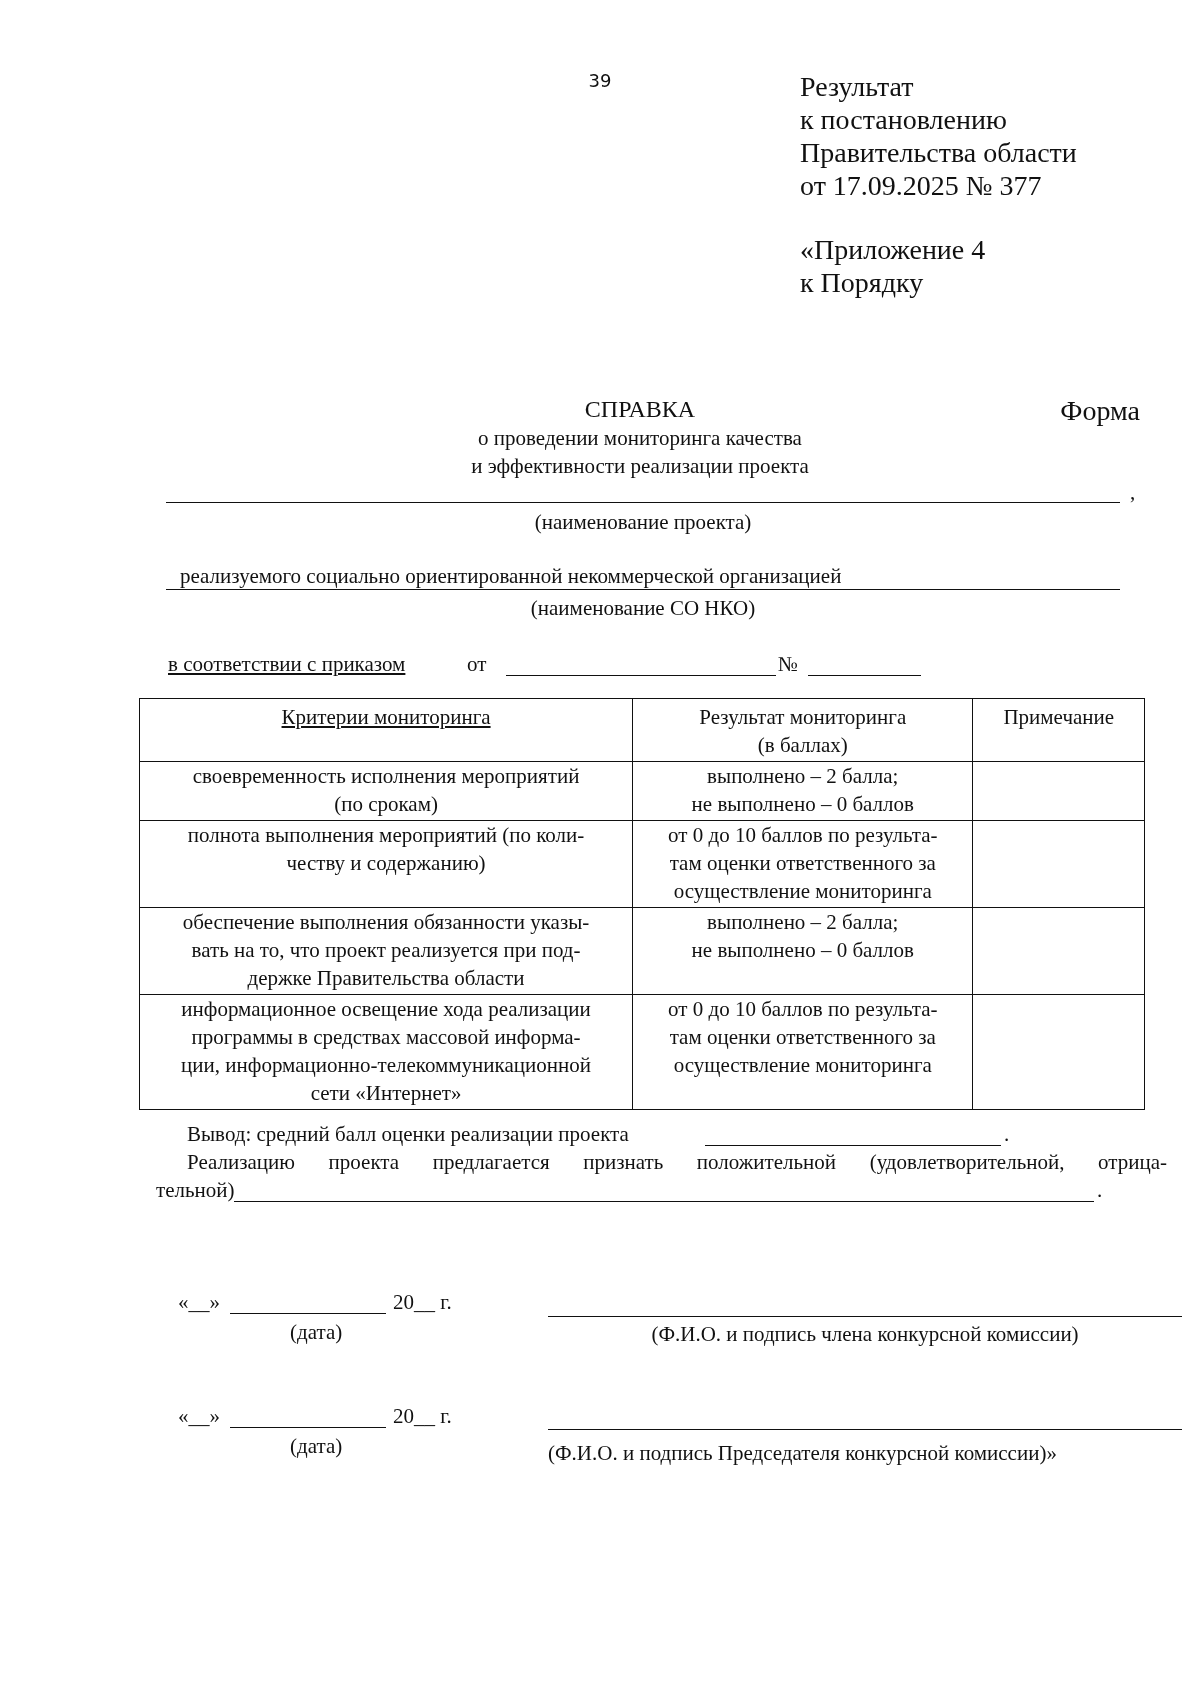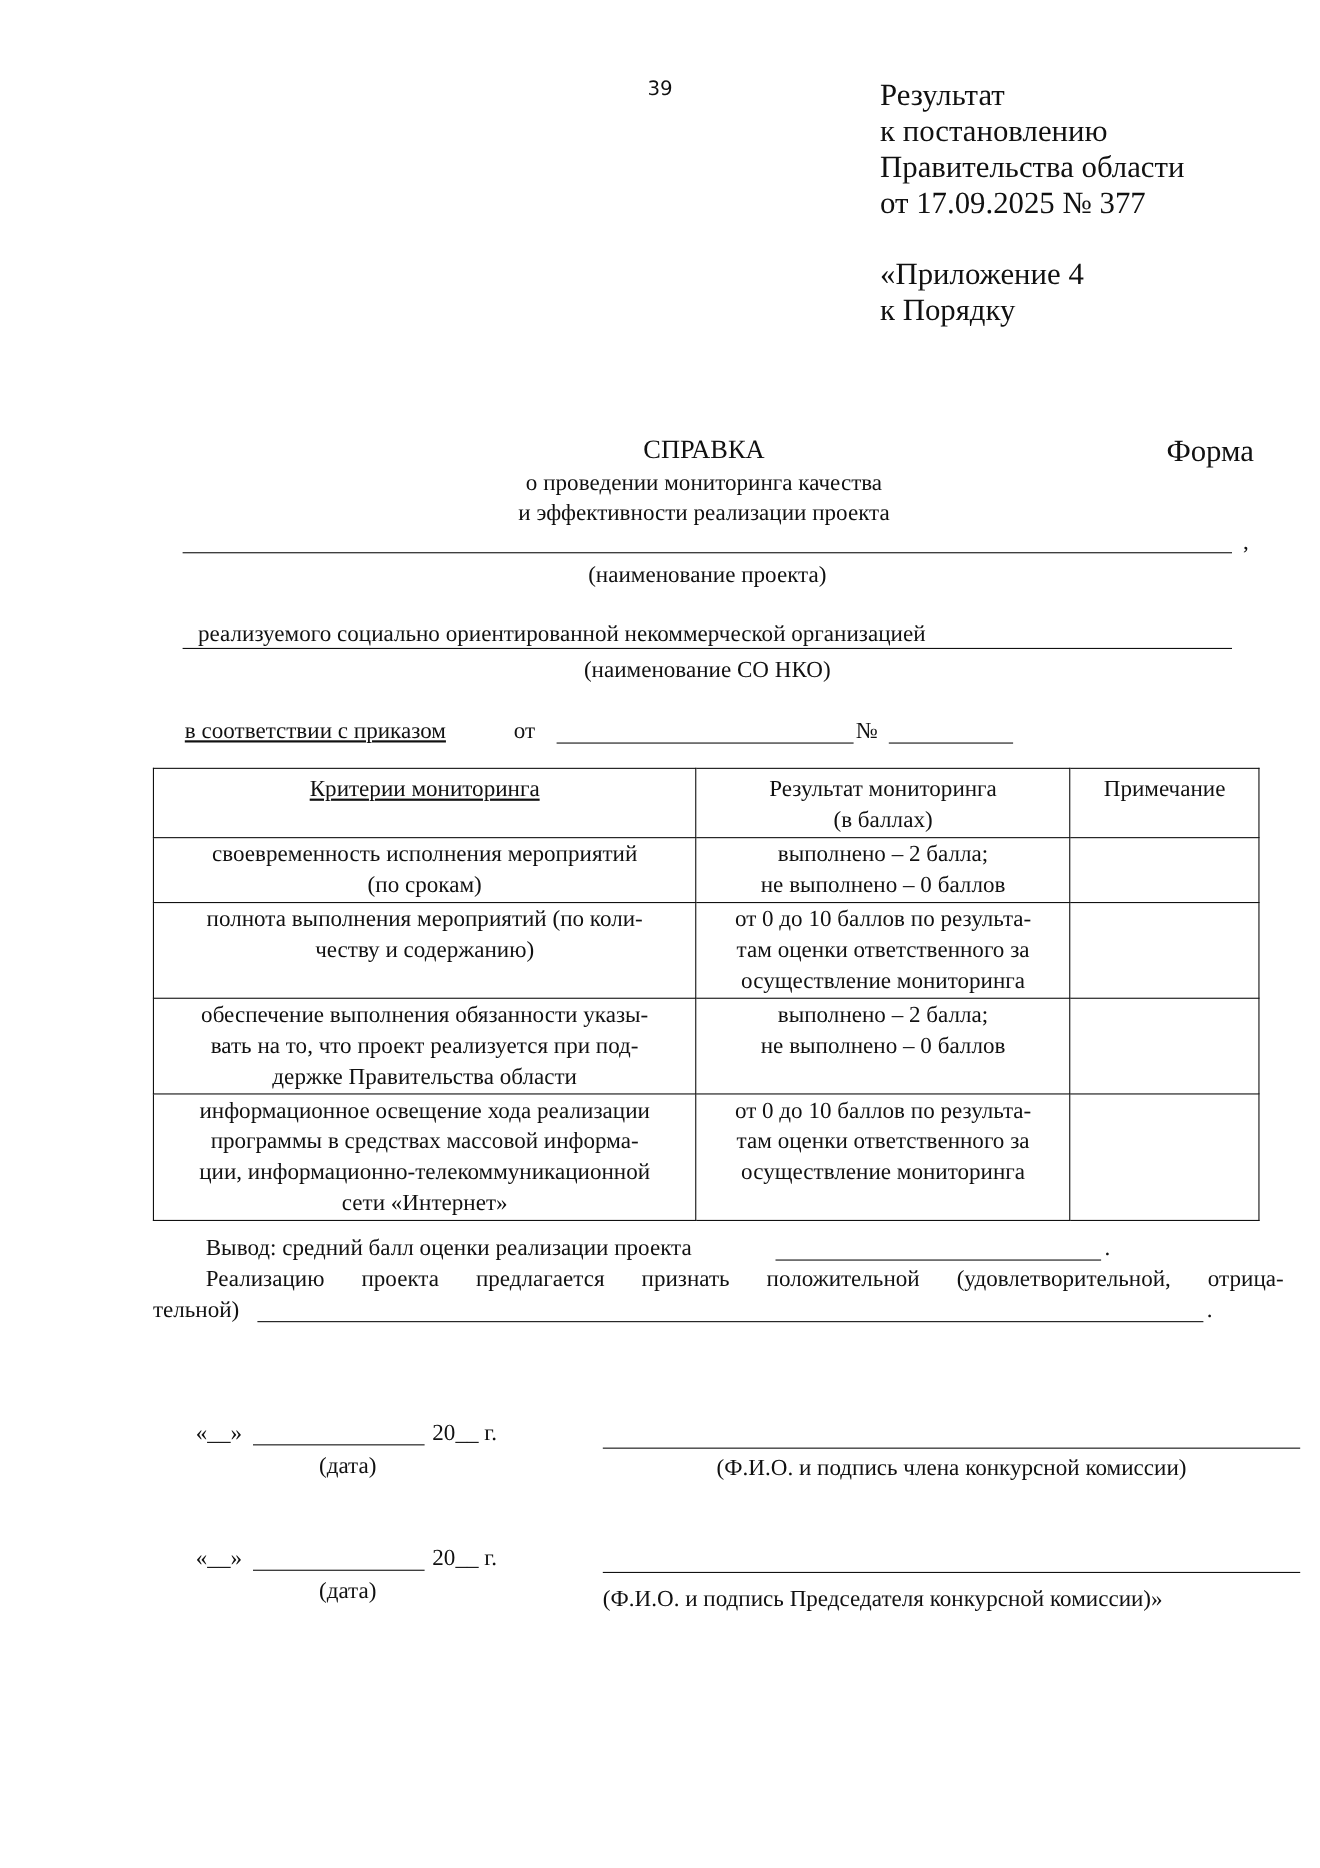--- a/index.html
+++ b/index.html
@@ -133,21 +133,21 @@
     <td></td>
   </tr>
 </tbody>
   </table>
 
 <div class="txt" style="left:187px; top:1122px;">Вывод: средний балл оценки реализации проекта</div>
 <div class="line" style="left:705px; top:1145px; width:296px;"></div>
 <div class="txt" style="left:1004px; top:1122px;">.</div>
 
 <div class="txt" style="left:187px; top:1150px; width:980px; text-align:justify; text-align-last:justify; white-space:normal;">Реализацию проекта предлагается признать положительной (удовлетворительной, отрица-</div>
-<div class="txt" style="left:139px; top:1178px;">тельной)</div>
+<div class="txt" style="left:156px; top:1178px;">тельной)</div>
 <div class="line" style="left:234px; top:1201px; width:860px;"></div>
 <div class="txt" style="left:1097px; top:1178px;">.</div>
 
 <div class="sig-date" style="left:178px; top:1290px;">«__»</div>
 <div class="line" style="left:230px; top:1313px; width:156px;"></div>
 <div class="sig-date" style="left:393px; top:1290px;">20__ г.</div>
 <div class="sig-cap" style="left:290px; top:1320px;">(дата)</div>
 <div class="line" style="left:548px; top:1316px; width:634px;"></div>
 <div class="sig-cap" style="left:548px; width:634px; top:1322px; text-align:center;">(Ф.И.О. и подпись члена конкурсной комиссии)</div>
 

